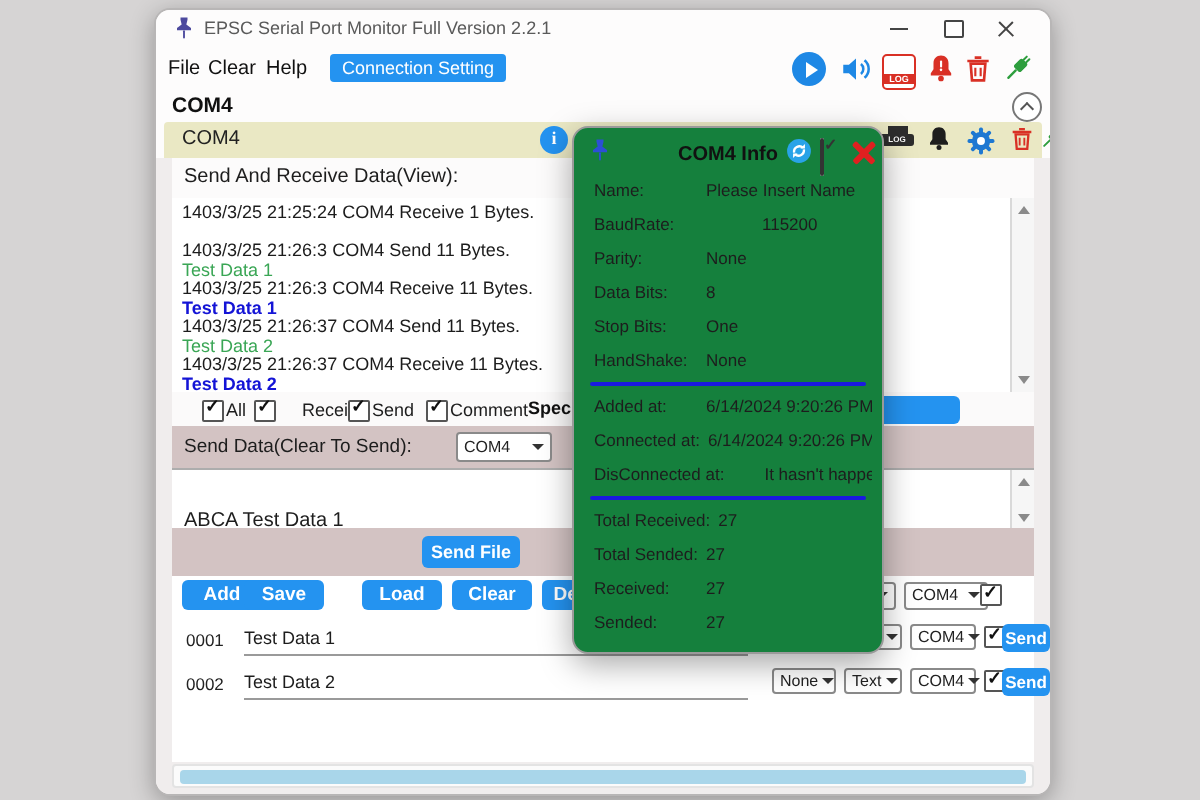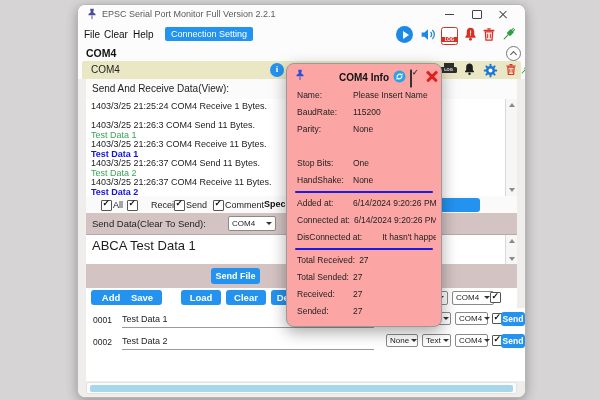--- a/index.html
+++ b/index.html
@@ -48,37 +48,37 @@
   .cblabel{position:absolute;font-size:9px;color:#1d1d1d;top:3.5px;}
   .speclabel{position:absolute;left:178px;top:3px;font-size:9px;font-weight:bold;color:#111;}
   .fragbtn{position:absolute;left:340px;top:1.5px;width:54px;height:14px;background:#2493f0;border-radius:3px;}
   
   .mauve1{top:134px;height:21px;background:#d3c3c3;}
   .mauve2{top:185px;height:24px;background:#d3c3c3;}
   .mauvelabel{position:absolute;left:6px;top:5px;font-size:9.5px;color:#1d1d1d;}
   .sel{position:absolute;background:#fff;border:1px solid#8a8a8a;border-radius:2px;display:flex;align-items:center;justify-content:space-between;padding:0 3px;font-size:8px;color:#222;box-sizing:border-box;}
   .sel-arrow{width:0;height:0;border-left:3px solid transparent;border-right:3px solid transparent;border-top:3.5px solid #333;margin-left:2px;}
   .inputarea{top:155px;height:30px;border-top:1px solid #adadad;border-bottom:1px solid #adadad;}
-  .inputtext{position:absolute;left:6px;top:3px;font-size:13px;color:#1d1d1d;}
+  .inputtext{position:absolute;left:6px;top:20px;font-size:10px;color:#1d1d1d;}
   .bbtn{position:absolute;background:#2493f0;color:#fff;font-weight:bold;text-align:center;border-radius:3px;font-size:9.5px;}
   .sendfile{left:125px;top:3.5px;width:49px;height:16px;line-height:16px;font-size:9px;}
   
   .btnrow{top:209px;height:20px;background:#fff;border-bottom:2px solid #3a3a3a;}
   .act{top:2px;width:40px;height:15px;line-height:15px;}
   
-  .rowsarea{top:229px;height:73px;background:#fff;padding-left:20px;}
+  .rowsarea{top:229px;height:73px;background:#fff;}
   .ridx{position:absolute;font-size:8.5px;color:#222;}
   .rtext{position:absolute;font-size:9px;color:#1d1d1d;}
   .runder{position:absolute;height:1px;background:#9a9a9a;}
   .sendbtn{width:24px;height:14px;line-height:14px;font-size:8.5px;border-radius:3px;}
   
   .hscroll{position:absolute;left:8px;top:303px;width:431px;height:12px;background:#fbfbfb;border:1px solid #e3e3e3;border-radius:2px;box-sizing:border-box;}
   .hthumb{position:absolute;left:3px;top:1.5px;width:423px;height:7px;background:#a9d6ea;border-radius:2px;}
   
-  .popup{position:absolute;left:208px;top:58px;width:154px;height:262px;background:#fca5a5;border:1px solid #9a9a9a;border-radius:8px;box-shadow:0 5px 16px rgba(0,0,0,.35);z-index:50;}
+  .popup{position:absolute;left:208px;top:58px;width:154px;height:262px;background:#15803d;border:1px solid #9a9a9a;border-radius:8px;box-shadow:0 5px 16px rgba(0,0,0,.35);z-index:50;}
   .ptitle{position:absolute;left:0;right:0;top:8px;text-align:center;font-size:10px;font-weight:bold;color:#111;}
   .prow{position:absolute;left:10px;right:5px;display:flex;font-size:8.5px;color:#1d1d1d;white-space:nowrap;}
   .pl{flex:0 0 auto;min-width:52px;padding-right:4px;}
   .pv{flex:1 1 auto;overflow:hidden;}
   .pdiv{position:absolute;left:8px;right:8px;height:2px;background:#1a1ae0;border-radius:1px;}
   .picon{position:absolute;top:5px;width:13px;height:13px;}
   .redx{position:relative;width:12px;height:12px;}
   .redx i{position:absolute;left:-1px;top:5px;width:14px;height:2.6px;background:#e02020;border-radius:1px;}
   .redx i.a{transform:rotate(45deg);} .redx i.b{transform:rotate(-45deg);}
   .winexp{width:10px;height:9px;border:1.6px solid #333;border-radius:2px;position:relative;background:#fff;}
@@ -368,28 +368,32 @@
             <path d="M6.5 18.5v-4.2h4.2z" fill="#fff"></path>
           </svg>
       </span>
       <span class="picon" style="left:123px;top:6px;"><span class="winexp"></span></span>
       <span class="picon" style="left:139px;top:6px;"><span class="redx"><i class="a"></i><i class="b"></i></span></span>
 
       <div class="prow" style="top:26px;">
           <span class="pl">Name:</span>
           <span class="pv">Please Insert Name</span>
         </div>
-      <div class="prow" style="top:43px;">
+      <div class="prow" style="top:43px;gap:28px;">
           <span class="pl">BaudRate:</span>
           <span class="pv">115200</span>
         </div>
       <div class="prow" style="top:60px;">
           <span class="pl">Parity:</span>
           <span class="pv">None</span>
         </div>
+      <div class="prow" style="top:77px;">
+          <span class="pl">Data Bits:</span>
+          <span class="pv">8</span>
+        </div>
       <div class="prow" style="top:94px;">
           <span class="pl">Stop Bits:</span>
           <span class="pv">One</span>
         </div>
       <div class="prow" style="top:111px;">
           <span class="pl">HandShake:</span>
           <span class="pv">None</span>
         </div>
 
       <div class="pdiv" style="top:127px;"></div>

